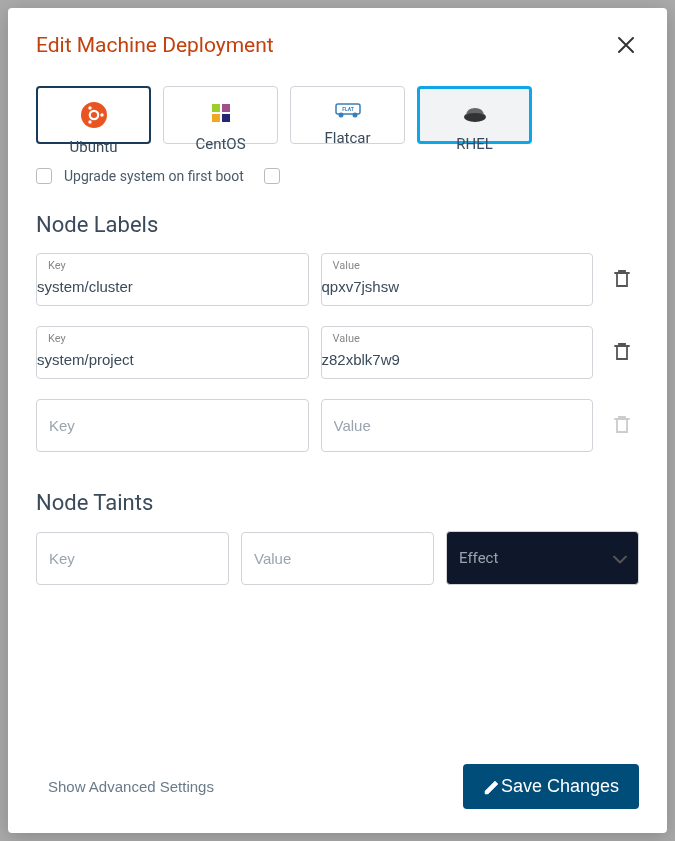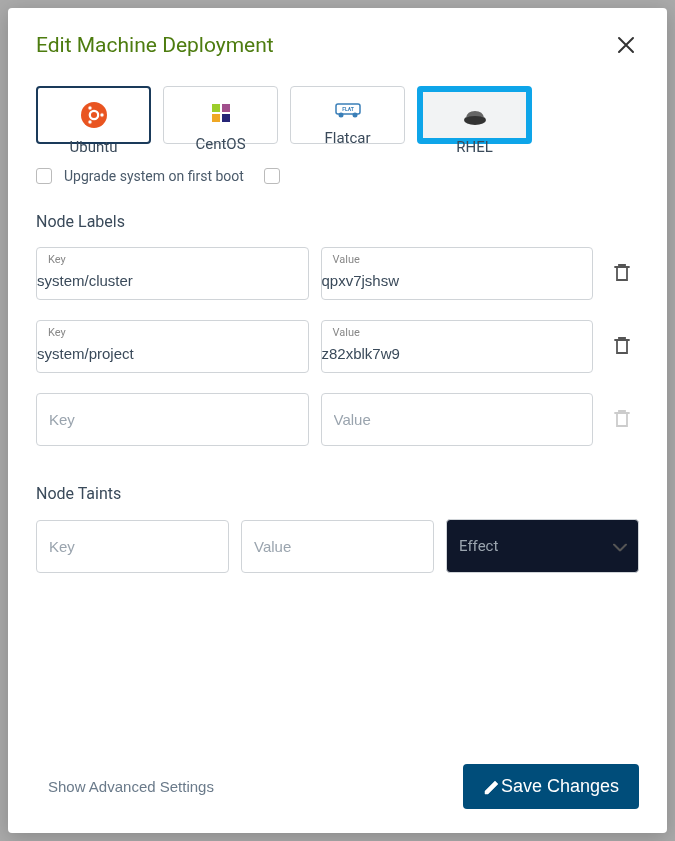--- a/index.html
+++ b/index.html
@@ -35,21 +35,21 @@
     }
     .modal-header {
       display: flex;
       justify-content: space-between;
       align-items: center;
       margin-bottom: 28px;
     }
     .modal-title {
       font-size: 21px;
       font-weight: 400;
-      color: #4d7c0f;
+      color: #c2410c;
     }
     .close-btn {
       background: none;
       border: none;
       cursor: pointer;
       padding: 4px;
       color: #333;
       display: flex;
       align-items: center;
       justify-content: center;
@@ -71,21 +71,21 @@
       background: #fff;
       min-width: 115px;
       height: 58px;
       flex-direction: column;
     }
     .os-card.selected {
       border: 2px solid #1a3a5a;
     }
     .os-card.dim {
       background: #f2f3f4;
-      border: 6px solid #0ea5e9;
+      border: 3px solid #0ea5e9;
     }
     .os-icon {
       width: 28px;
       height: 28px;
       display: flex;
       align-items: center;
       justify-content: center;
     }
     .os-label {
       font-size: 15px;
@@ -106,21 +106,21 @@
       height: 16px;
       border: 1.5px solid #bbb;
       border-radius: 3px;
       cursor: pointer;
     }
     .checkbox-label {
       font-size: 14px;
       color: #4a5a6a;
     }
     .section-title {
-      font-size: 16px;
+      font-size: 22px;
       font-weight: 400;
       color: #3a4a5a;
       margin-bottom: 16px;
     }
     .section {
       margin-bottom: 18px;
     }
     .label-row {
       display: flex;
       gap: 12px;

